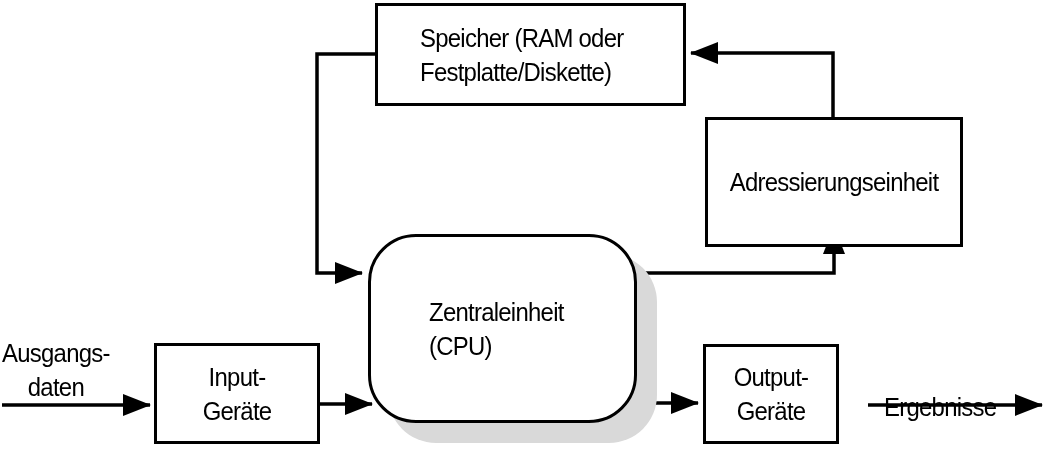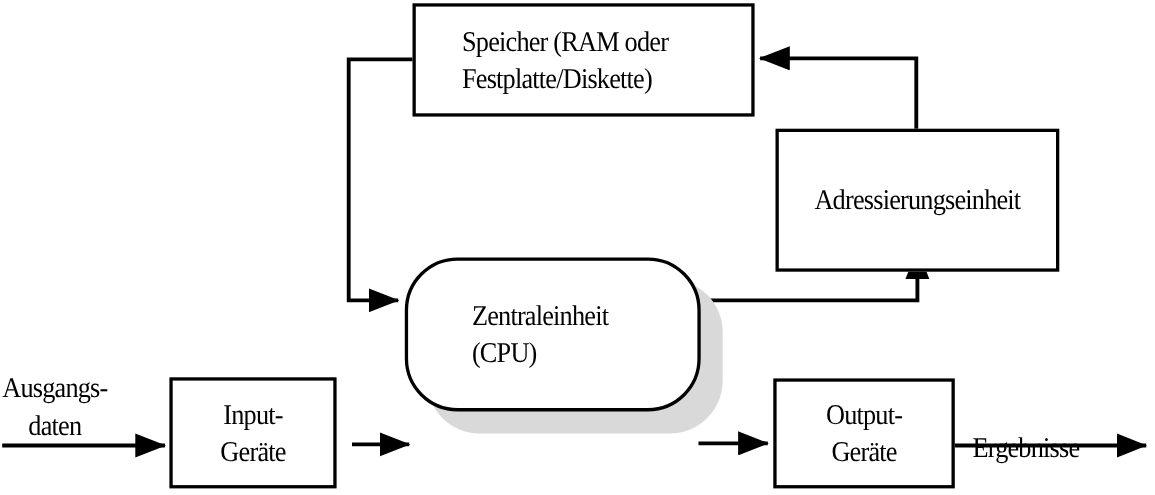--- a/index.html
+++ b/index.html
@@ -8,21 +8,21 @@
     --background: #ffffff;
     --box_fill: #ffffff;
   }
   * { margin: 0; padding: 0; box-sizing: border-box; }
   html, body { background: var(--background); }
   #stage {
     position: relative;
     width: 1050px;
     height: 450px;
     background: var(--background);
-    font-family: Liberation Serif, serif;
+    font-family: Liberation Sans, sans-serif;
     color: var(--line);
     overflow: hidden;
   }
   #wires {
     position: absolute;
     left: 0; top: 0;
     width: 1050px; height: 450px;
     z-index: 1;
   }
   .box {
@@ -46,27 +46,27 @@
     display: block;
     transform: scaleX(0.92);
   }
   .align-left .lbl { transform-origin: 0 50%; }
   .align-center { text-align: center; }
   .align-center .lbl { transform-origin: 50% 50%; }
 
   #speicher-box   { left: 375px; top: 3px;   width: 311px; height: 103px; padding-left: 42px; }
   #adressierung-box { left: 705px; top: 117px; width: 258px; height: 130px; }
   #cpu-box {
-    left: 368px; top: 234px; width: 269px; height: 140px;
+    left: 368px; top: 234px; width: 269px; height: 189px;
     border-radius: 48px;
     padding-left: 58px;
     box-shadow: 20px 20px 0 var(--shadow);
   }
-  #input-box  { left: 154px; top: 343px; width: 152px; height: 101px; }
-  #output-box { left: 703px; top: 344px; width: 165px; height: 100px; }
+  #input-box  { left: 154px; top: 343px; width: 166px; height: 101px; }
+  #output-box { left: 703px; top: 344px; width: 136px; height: 100px; }
 
   .float-label {
     position: absolute;
     z-index: 2;
   }
   #ausgangsdaten-label { left: 2px;  top: 336px; text-align: center; }
   #ergebnisse-label    { left: 884px; top: 364px; margin-top: 26px; }
 </style>
 </head>
 <body>

